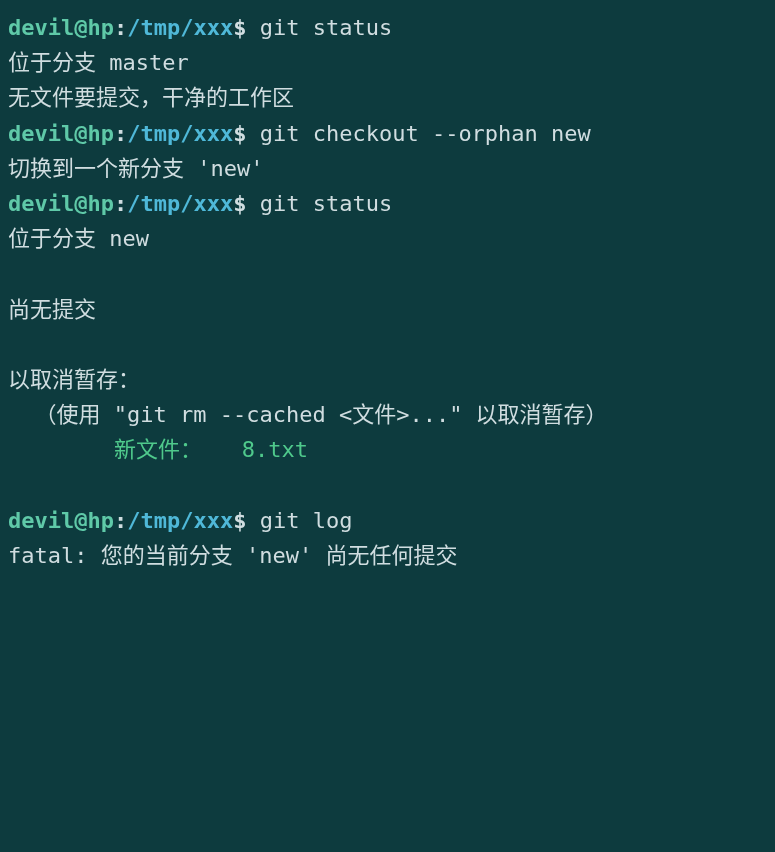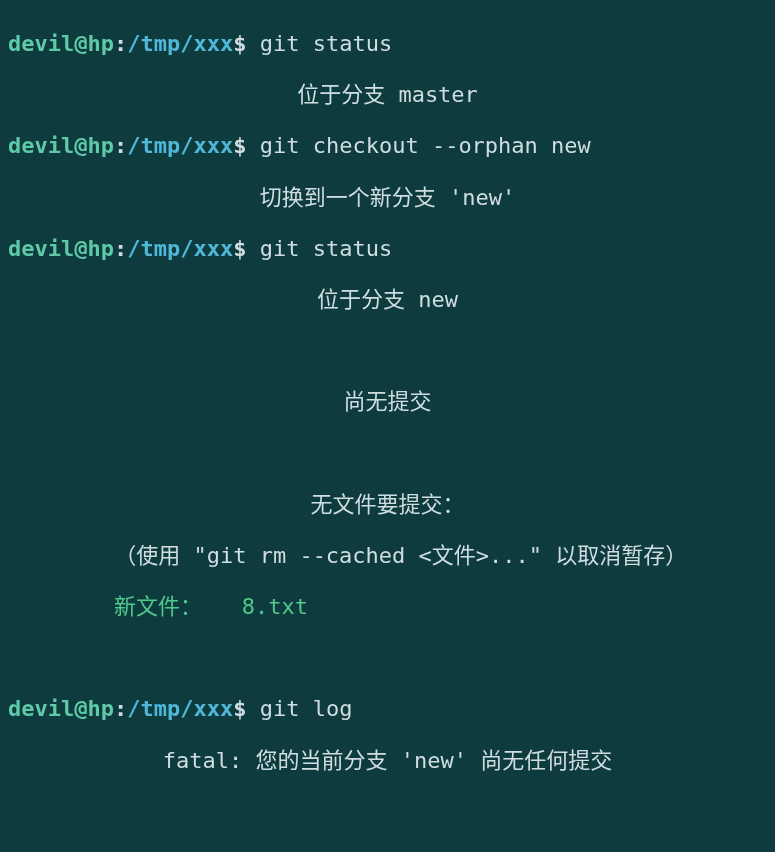--- a/index.html
+++ b/index.html
@@ -14,21 +14,20 @@
       line-height: 1.6;
       padding: 10px 8px;
       color: #d0dde0;
       width: 775px;
       height: 852px;
       overflow: hidden;
     }
     .line {
       white-space: pre;
       min-height: 1.6em;
-      margin-top: 16px;
     }
     .user {
       color: #5fc9a8;
       font-weight: bold;
     }
     .sep {
       color: #d0dde0;
       font-weight: bold;
     }
     .path {
@@ -37,41 +36,41 @@
     }
     .dollar {
       color: #d0dde0;
       font-weight: bold;
     }
     .cmd {
       color: #d0dde0;
     }
     .output {
       color: #d0dde0;
-      text-align: center;
     }
     .green {
       color: #4fc98c;
     }
     .blank {
       min-height: 1.6em;
     }
   </style>
 </head>
 <body>
 
 <div id="terminal">
     <div class="line"><span class="user">devil</span><span class="user">@</span><span class="user">hp</span><span class="sep">:</span><span class="path">/tmp/xxx</span><span class="dollar">$</span><span class="cmd"> git status</span></div>
     <div class="line output">位于分支 master</div>
+    <div class="line output">无文件要提交，干净的工作区</div>
     <div class="line"><span class="user">devil</span><span class="user">@</span><span class="user">hp</span><span class="sep">:</span><span class="path">/tmp/xxx</span><span class="dollar">$</span><span class="cmd"> git checkout --orphan new</span></div>
     <div class="line output">切换到一个新分支 'new'</div>
     <div class="line"><span class="user">devil</span><span class="user">@</span><span class="user">hp</span><span class="sep">:</span><span class="path">/tmp/xxx</span><span class="dollar">$</span><span class="cmd"> git status</span></div>
     <div class="line output">位于分支 new</div>
     <div class="line blank"> </div>
     <div class="line output">尚无提交</div>
     <div class="line blank"> </div>
-    <div class="line output">无文件要提交：</div>
+    <div class="line output">以取消暂存：</div>
     <div class="line output">  （使用 "git rm --cached &lt;文件&gt;..." 以取消暂存）</div>
     <div class="line"><span>        </span><span class="green">新文件：</span><span class="green">   </span><span class="green">8.txt</span></div>
     <div class="line blank"> </div>
     <div class="line"><span class="user">devil</span><span class="user">@</span><span class="user">hp</span><span class="sep">:</span><span class="path">/tmp/xxx</span><span class="dollar">$</span><span class="cmd"> git log</span></div>
     <div class="line output">fatal: 您的当前分支 'new' 尚无任何提交</div>
   </div>
 
 </body></html>

